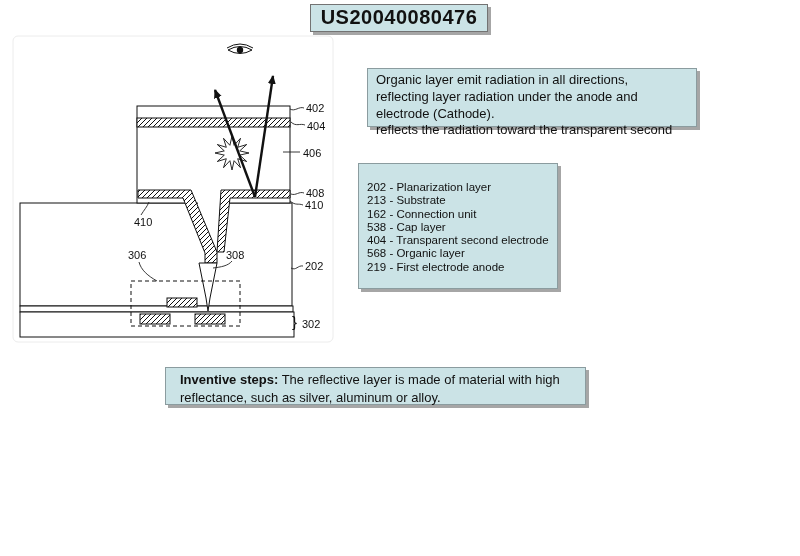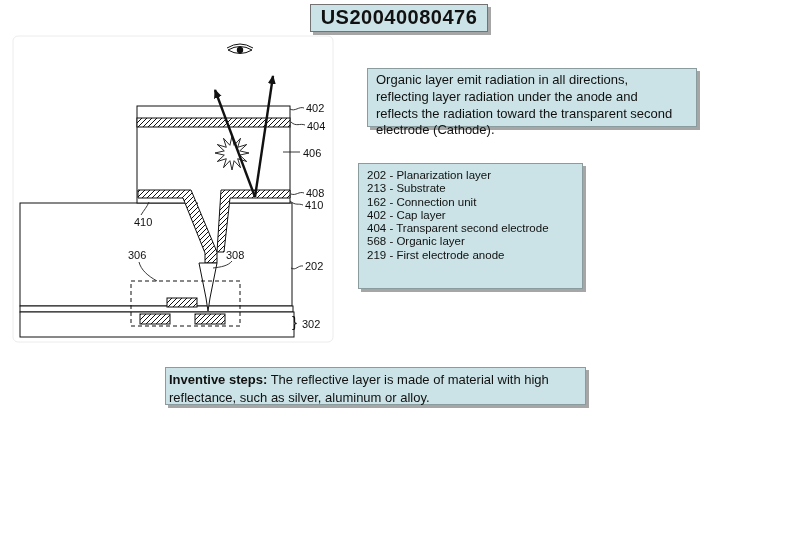--- a/index.html
+++ b/index.html
@@ -11,22 +11,22 @@
     position:absolute; box-sizing:border-box;
     background:#cbe3e6; border:1px solid #8b9c9f;
     box-shadow:3px 3px 0 #a6a6a6;
   }
   #title-box {
     left:310px; top:4px; width:178px; height:28px;
     border-color:#737373; font-size:20px; font-weight:bold;
     text-align:center; line-height:25px; letter-spacing:0.5px;
   }
   #desc-box   { left:358px; top:68px;  width:330px; height:59px;  padding:3px 8px; font-size:13px;   line-height:16.8px;margin-left:9px; }
-  #legend-box { left:358px; top:163px; width:225px; height:126px; padding:5px 8px; font-size:11.5px; line-height:13.3px; }
-  #inventive-box { left:165px; top:367px; width:421px; height:38px; padding:3px 3px; font-size:13px; line-height:17.5px; }
+  #legend-box { left:358px; top:163px; width:200px; height:126px; padding:17px 8px; font-size:11.5px; line-height:13.3px; }
+  #inventive-box { left:165px; top:367px; width:421px; height:38px; padding:3px 14px; font-size:13px; line-height:17.5px; }
   .line { white-space:nowrap; }
   .bold { font-weight:bold; }
   #figure-svg { position:absolute; left:0; top:0; }
   #figure-svg text { font-size:11px; fill:#111; font-family:"Liberation Sans", sans-serif; }
   #figure-svg .brace { font-size:15px; }
   .outline { fill:#ffffff; stroke:#111; stroke-width:1; }
   .hatched { fill:url(#hatch); stroke:#111; stroke-width:1; }
   .leader  { fill:none; stroke:#222; stroke-width:0.9; }
   .arrow   { stroke:#111; stroke-width:2.4; }
 </style>
@@ -102,29 +102,29 @@
   <text x="134" y="226">410</text>
   <text x="128" y="259">306</text>
   <text x="226" y="259">308</text>
 </svg>
 
 <div id="title-box" class="cyanbox">US20040080476</div>
 
 <div id="desc-box" class="cyanbox">
   <div class="line">Organic layer emit radiation in all directions,</div>
   <div class="line">reflecting layer radiation under the anode and</div>
+  <div class="line">electrode (Cathode).</div>
   <div class="line">reflects the radiation toward the transparent second</div>
-  <div class="line">electrode (Cathode).</div>
 </div>
 
 <div id="legend-box" class="cyanbox">
   <div class="line">202 - Planarization layer</div>
   <div class="line">213 - Substrate</div>
   <div class="line">162 - Connection unit</div>
-  <div class="line">402 - Cap layer</div>
+  <div class="line">538 - Cap layer</div>
   <div class="line">404 - Transparent second electrode</div>
   <div class="line">568 - Organic layer</div>
   <div class="line">219 - First electrode anode</div>
 </div>
 
 <div id="inventive-box" class="cyanbox">
   <div class="line">
     <span class="bold">Inventive steps:</span><span> The reflective layer is made of material with high</span>
   </div>
   <div class="line">reflectance, such as silver, aluminum or alloy.</div>

